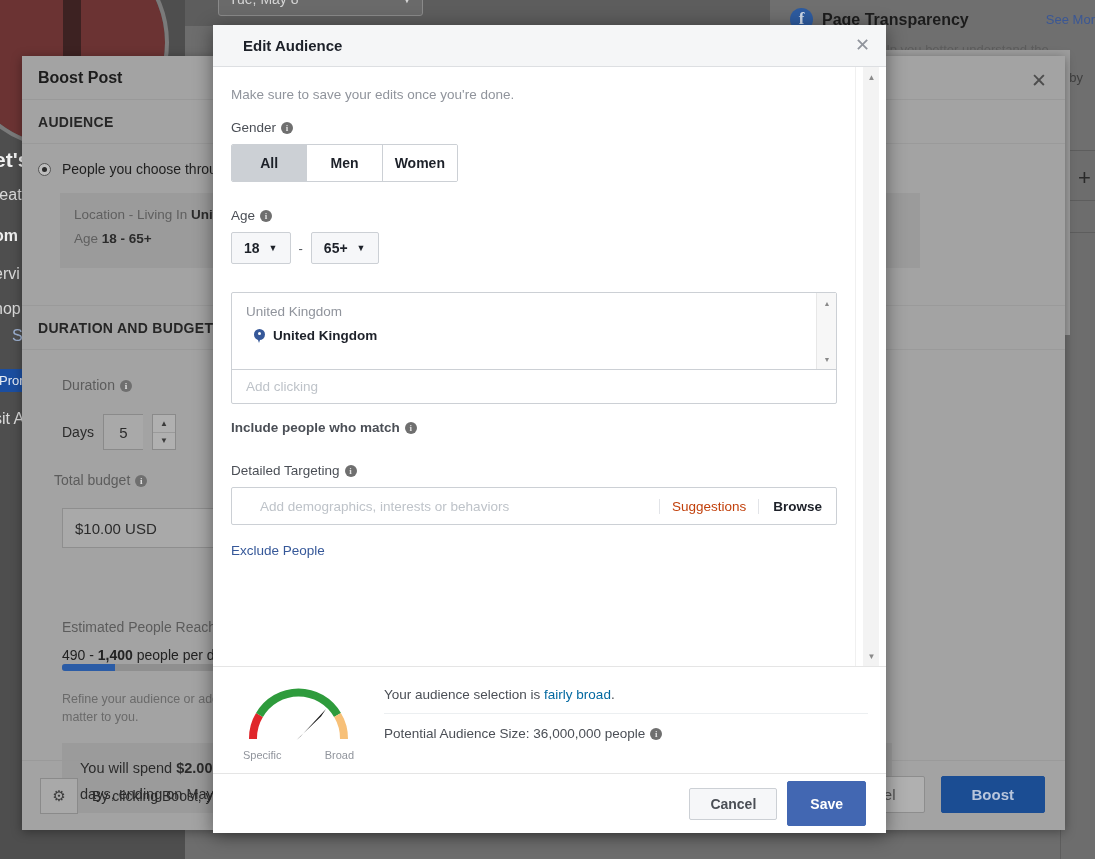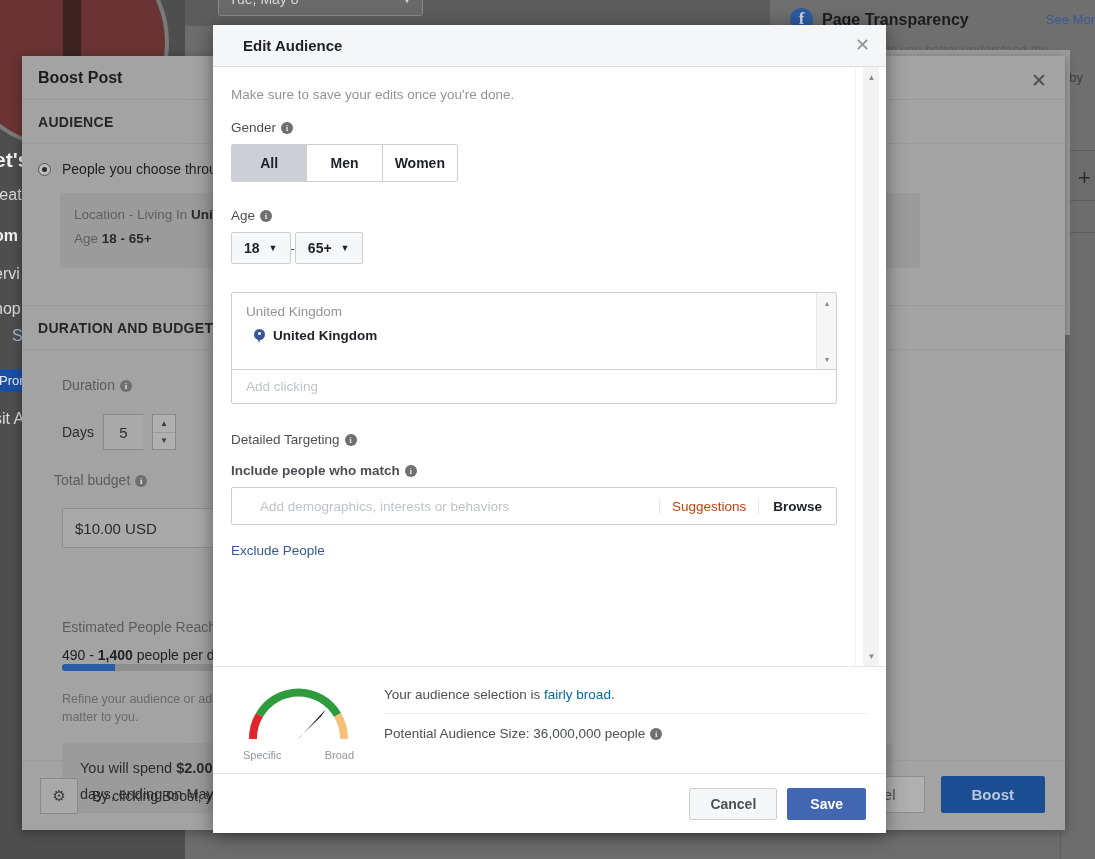--- a/index.html
+++ b/index.html
@@ -141,21 +141,21 @@
 
   .hint { font-size:13.5px; color:#90949c; margin-bottom:18px; }
   .field-label { font-size:13.5px; color:#4b4f56; margin-bottom:9px; font-weight:normal; }
   .field-label.b { font-weight:bold; color:#4b4f56; }
 
   .seg { display:flex; border:1px solid #ccd0d5; border-radius:2px; width:227px; height:38px; overflow:hidden; margin-bottom:26px; }
   .seg div { flex:1; display:flex; align-items:center; justify-content:center; font-size:14px; color:#1d2129; font-weight:bold; background:#fff; border-right:1px solid #ccd0d5; }
   .seg div:last-child { border-right:none; }
   .seg div.active { background:#ccd0d5; }
 
-  .age-row { display:flex; align-items:center; gap:0; margin-bottom:28px; }
+  .age-row { display:flex; align-items:center; gap:8px; margin-bottom:28px; }
   .age-sel {
     border:1px solid #ccd0d5; border-radius:2px; background:#f6f7f9; height:32px;
     padding:0 12px; display:flex; align-items:center; gap:9px; font-size:14px; font-weight:bold; color:#1d2129;
   }
   .age-sel .cv { font-size:9px; color:#1d2129; }
   .age-dash { font-size:13px; color:#4b4f56; }
 
   .loc-box { border:1px solid #ccd0d5; border-radius:2px; margin-bottom:0; }
   .loc-list { position:relative; height:76px; overflow:hidden; }
   .loc-group { font-size:13.5px; color:#90949c; padding:11px 14px 6px 14px; }
@@ -183,21 +183,21 @@
   .modal-gauge { flex:0 0 auto; border-top:1px solid #e5e5e5; padding:14px 18px 12px 28px; display:flex; gap:28px; align-items:flex-start; }
   .gauge { width:115px; position:relative; }
   .gauge-labels { display:flex; justify-content:space-between; font-size:11px; color:#90949c; margin-top:2px; padding:0 2px; }
   .gauge-right { flex:1; padding-top:6px; }
   .gauge-line1 { font-size:13.5px; color:#4b4f56; padding-bottom:11px; border-bottom:1px solid #eceff1; }
   .gauge-line1 b { color:#0369a1; font-weight:normal; }
   .gauge-line2 { font-size:13.5px; color:#4b4f56; padding-top:12px; }
 
   .modal-footer { flex:0 0 auto; height:60px; border-top:1px solid #e5e5e5; background:#fff; display:flex; align-items:center; justify-content:flex-end; gap:10px; padding:0 20px; }
   .btn-cancel { border:1px solid #ccd0d5; background:#f6f7f9; color:#4b4f56; font-size:14px; font-weight:bold; padding:0 20px; height:32px; border-radius:2px; }
-  .btn-save { border:1px solid #4267b2; background:#4267b2; color:#fff; font-size:14px; font-weight:bold; padding:0 22px; height:32px; border-radius:2px; }
+  .btn-save { border:1px solid #4267b2; background:#4267b2; color:#fff; font-size:14px; font-weight:bold; padding:0 22px; height:45px; border-radius:2px; }
 </style>
 </head>
 <body>
 
 <div id="root">
 
   <div class="bg-page"></div>
   <div class="bg-left-col"></div>
   <div class="bg-avatar"></div>
   <div class="bg-avatar-stripe"></div>
@@ -371,25 +371,25 @@
             <div class="loc-scroll">
               <div class="a up">▲</div>
               <div class="a down">▼</div>
             </div>
           </div>
           <div class="loc-input">
             <span>Add clicking</span>
           </div>
         </div>
 
+        <div class="field-label b include-label">
+          <span>Include people who match</span><span class="info-i">i</span>
+        </div>
         <div class="field-label dt-label">
           <span>Detailed Targeting</span><span class="info-i">i</span>
-        </div>
-        <div class="field-label b include-label">
-          <span>Include people who match</span><span class="info-i">i</span>
         </div>
         <div class="dt-input">
           <span class="dt-ph">Add demographics, interests or behaviors</span>
           <span class="dt-sugg">Suggestions</span>
           <span class="dt-browse">Browse</span>
         </div>
 
         <div class="exclude">Exclude People</div>
       </div>
 

